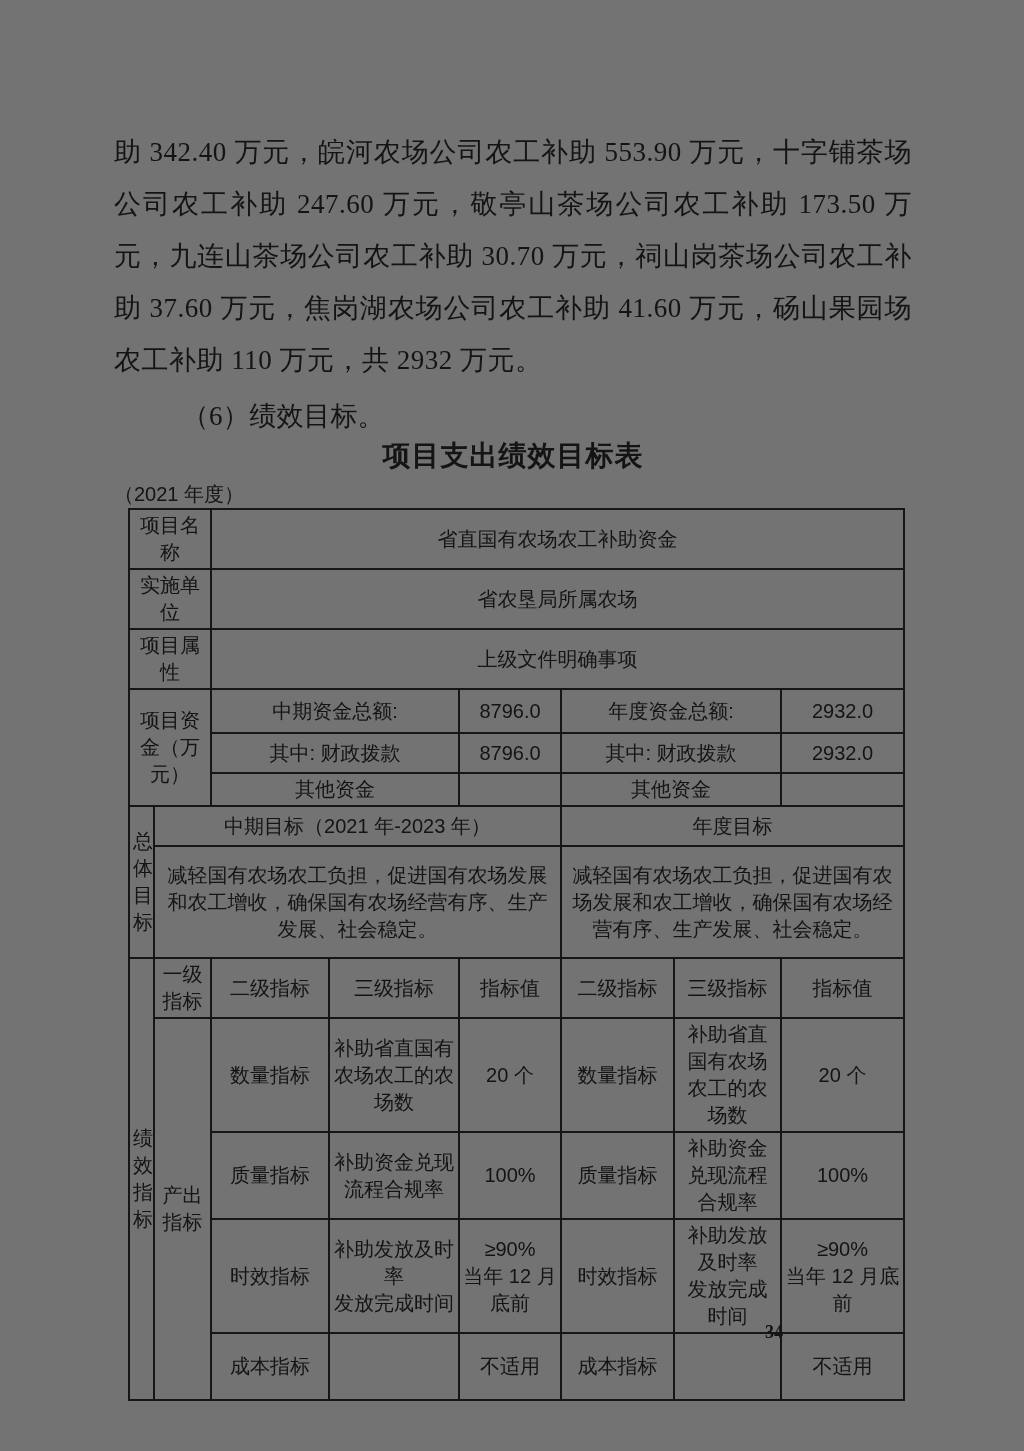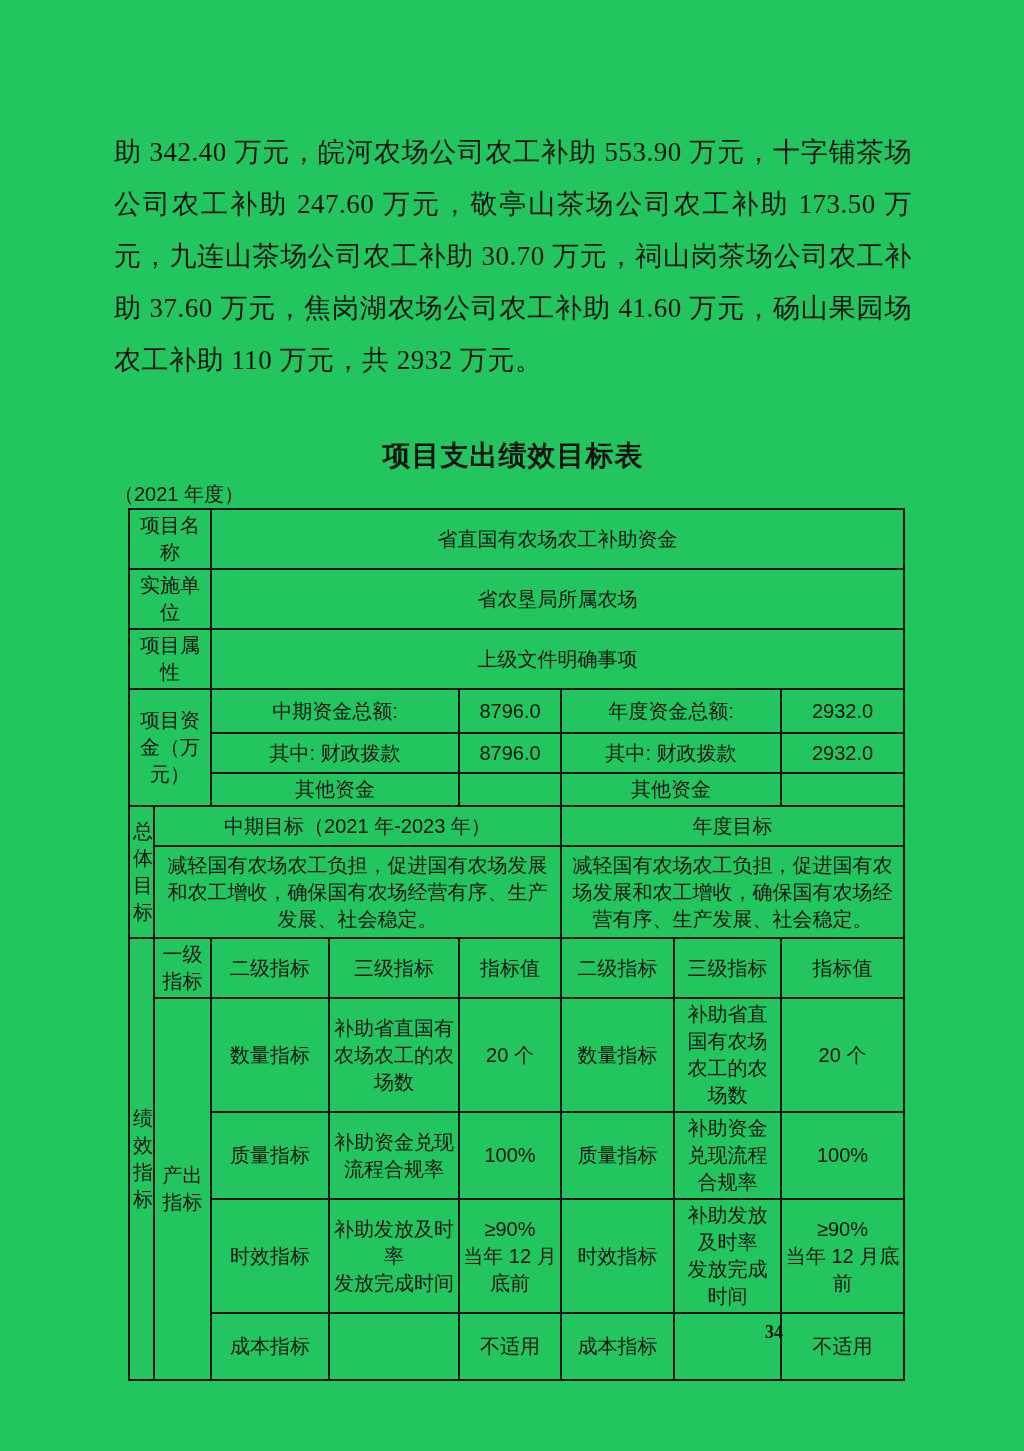--- a/index.html
+++ b/index.html
@@ -9,21 +9,21 @@
     height: 1451px;
     background: #ffffff;
     overflow: hidden;
     font-family: "Liberation Serif", "DejaVu Serif", serif;
     color: #141414;
   }
   .page {
     position: relative;
     width: 1024px;
     height: 1451px;
-    background: #22c55e;
+    background: #737373;
   }
   .para {
     position: absolute;
     left: 114px;
     top: 126px;
     width: 798px;
     font-size: 27px;
     line-height: 52px;
     text-align: justify;
     letter-spacing: 0.5px;
@@ -110,20 +110,21 @@
     font-family: Liberation Serif, serif;
   }
 </style>
 </head>
 <body>
 
 <div class="page">
 
   <p class="para">助 342.40 万元，皖河农场公司农工补助 553.90 万元，十字铺茶场公司农工补助 247.60 万元，敬亭山茶场公司农工补助 173.50 万元，九连山茶场公司农工补助 30.70 万元，祠山岗茶场公司农工补助 37.60 万元，焦岗湖农场公司农工补助 41.60 万元，砀山果园场农工补助 110 万元，共 2932 万元。</p>
 
+  <p class="item6">（6）绩效目标。</p>
 
   <div class="tbl-title">项目支出绩效目标表</div>
   <div class="tbl-sub">（2021 年度）</div>
 
   <table class="perf">
     <colgroup>
       <col style="width:25px">
         <col style="width:57px">
         <col style="width:118px">
         <col style="width:130px">
@@ -164,21 +165,21 @@
         <td></td>
         <td colspan="2">其他资金</td>
         <td></td>
       </tr>
 
       <tr style="height:40px">
         <td rowspan="2" class="vert">总体目标</td>
         <td colspan="4">中期目标（2021 年-2023 年）</td>
         <td colspan="3">年度目标</td>
       </tr>
-      <tr style="height:92px">
+      <tr style="height:112px">
         <td colspan="4" class="goal-text">减轻国有农场农工负担，促进国有农场发展和农工增收，确保国有农场经营有序、生产发展、社会稳定。</td>
         <td colspan="3" class="goal-text">减轻国有农场农工负担，促进国有农场发展和农工增收，确保国有农场经营有序、生产发展、社会稳定。</td>
       </tr>
 
       <tr style="height:56px">
         <td rowspan="5" class="vert vtop">绩效指标</td>
         <td>一级指标</td>
         <td>二级指标</td>
         <td>三级指标</td>
         <td>指标值</td>

